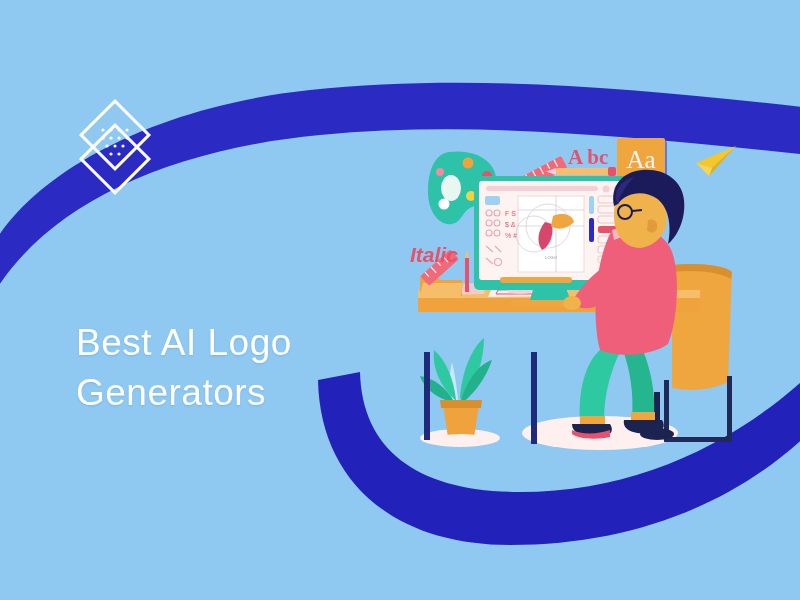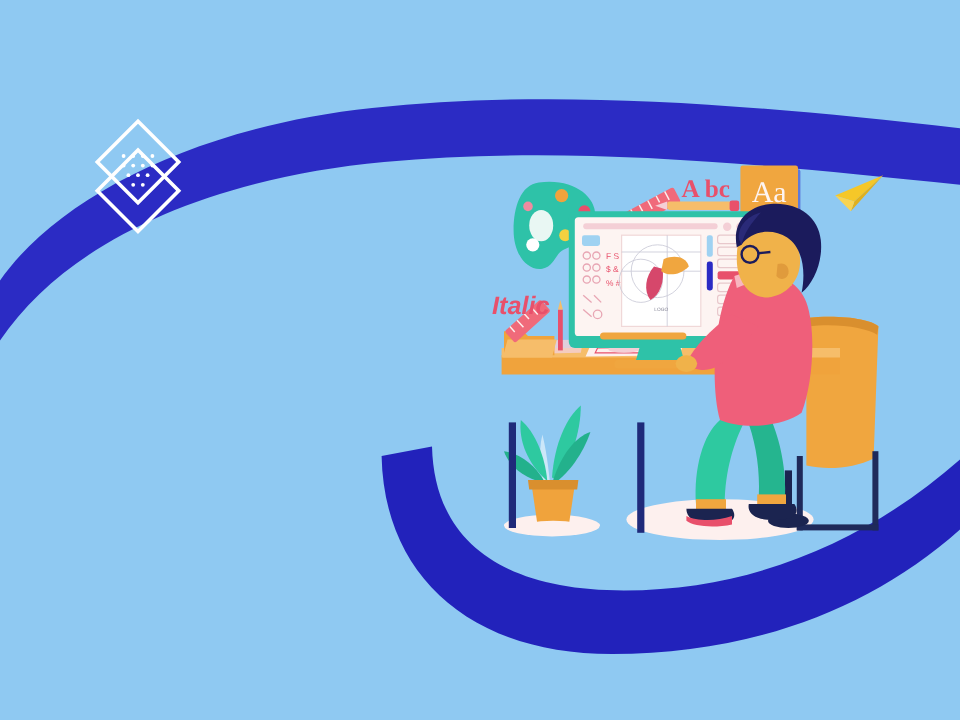--- a/index.html
+++ b/index.html
@@ -256,14 +256,16 @@
 
       <path d="M614 206 C 610 186 622 172 642 170 C 664 168 682 180 684 200
                C 686 218 678 236 668 244 C 672 224 668 206 656 198
                C 644 190 626 192 618 204 Z" fill="#1b1b5c"></path>
       <path d="M616 200 C 614 190 622 180 634 177 C 626 186 620 194 618 204 Z" fill="#2a2a78"></path>
 
       <path d="M648 220 C 654 218 658 222 657 228 C 656 233 650 234 647 230 Z" fill="#e09b3c"></path>
     </g>
   </svg>
 
+  <div class="headline">Best AI Logo
+Generators</div>
 
 </div>
 
 </body></html>

